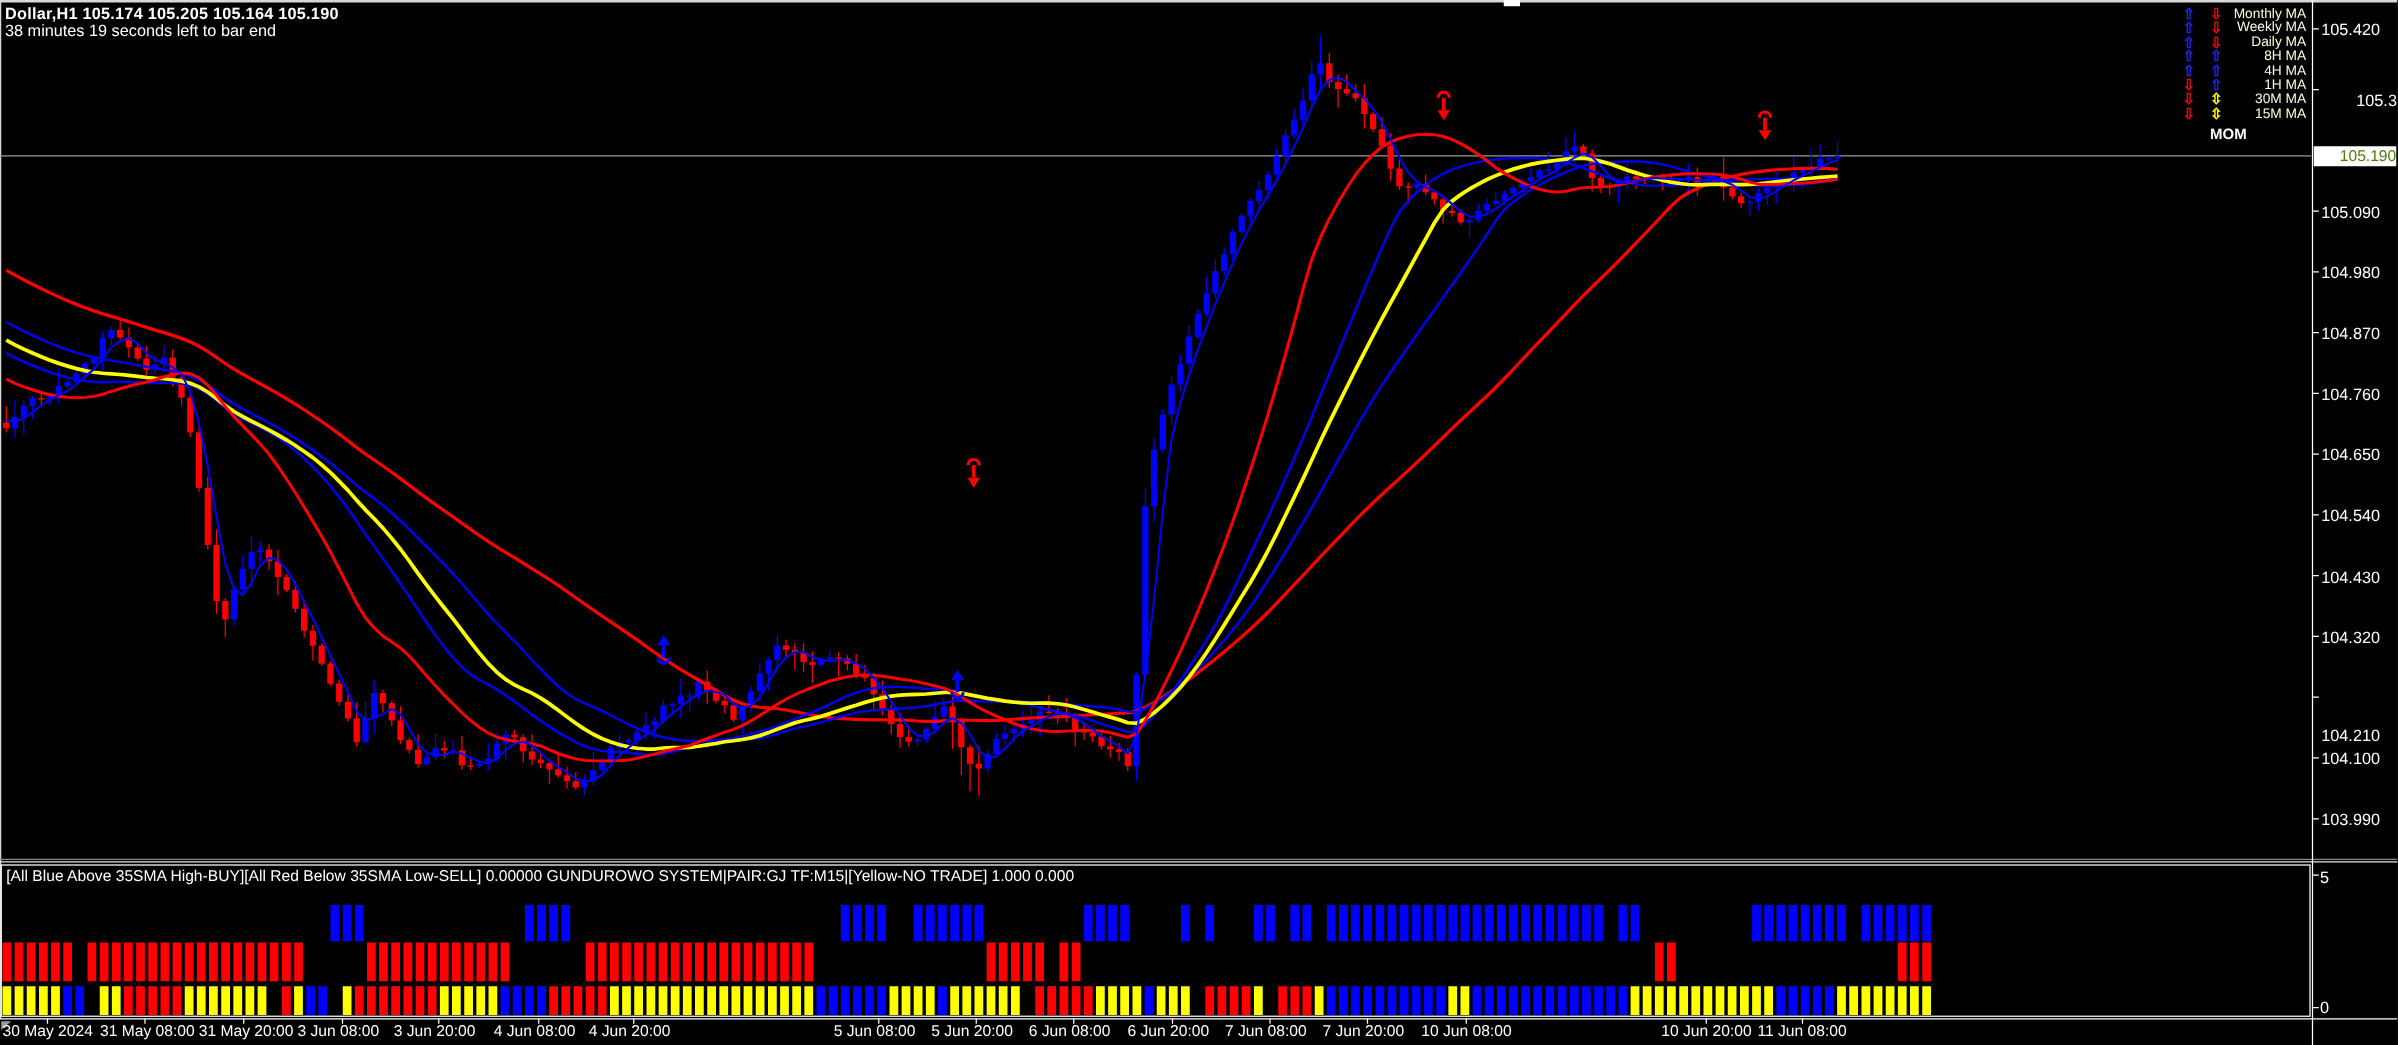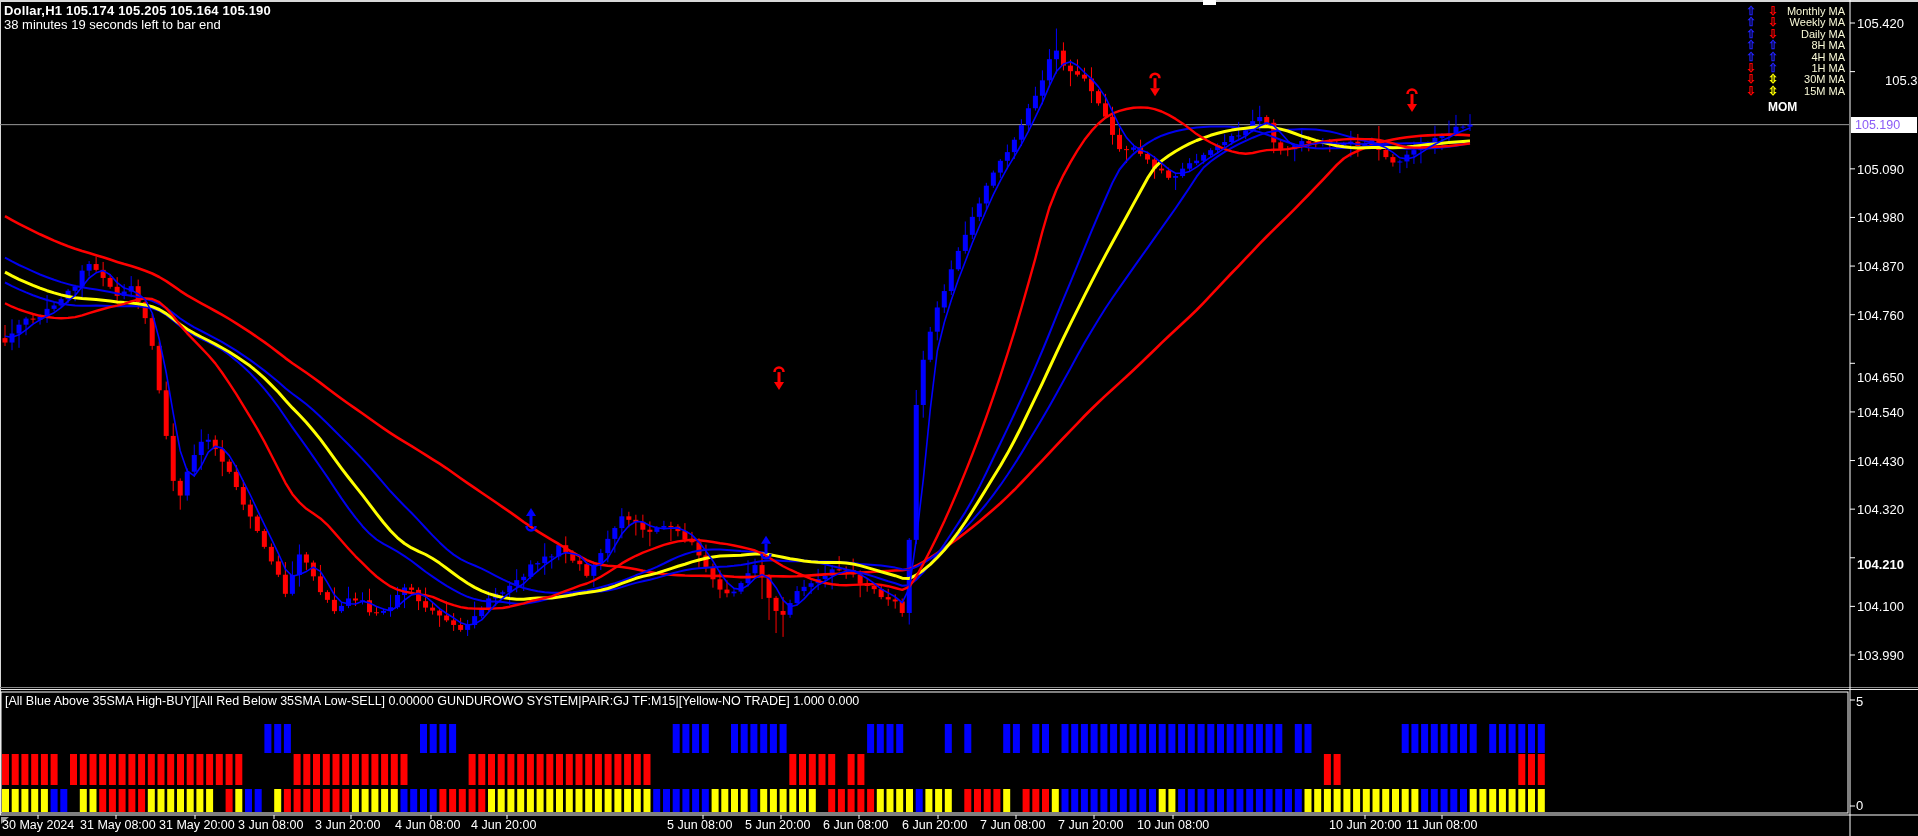--- a/index.html
+++ b/index.html
@@ -9,22 +9,22 @@
   svg{position:absolute;left:0;top:0;}
   .abs{position:absolute;white-space:nowrap;}
   .sym{left:4px;top:3px;font-size:13px;font-weight:bold;letter-spacing:.2px;}
   .cnt{left:4px;top:17px;font-size:13px;}
   .ind-title{left:5px;top:694px;font-size:12.5px;}
   .scale5{left:1856px;top:694px;font-size:13px;}
   .scale0{left:1856px;top:798px;font-size:13px;}
   .mom{left:1740px;top:100px;font-size:12px;font-weight:bold;padding-left:28px;}
   .price-label{position:absolute;left:1857px;font-size:13px;white-space:nowrap;}
   .time-label{position:absolute;top:818px;font-size:12.5px;white-space:nowrap;}
-  .cur-price{left:1851px;top:117px;width:66px;height:16px;background:#fff;color:#8b5cf6;
-             font-size:12.5px;line-height:16px;padding-left:4px;}
+  .cur-price{left:1851px;top:117px;width:66px;height:16px;background:#fff;color:#4d7c0f;
+             font-size:12.5px;line-height:16px;padding-left:4px;text-align:right;}
   .lg-arrow{position:absolute;font-size:12px;font-weight:bold;line-height:11px;}
   .lg-label{position:absolute;right:73px;font-size:11px;font-weight:normal;color:#FBFBD8;line-height:11px;}
 </style>
 </head>
 <body>
 
 <div class="stage">
   <svg id="cv" width="1918" height="836">
       <rect x="0" y="0" width="1918" height="836" fill="#000"></rect>
       <rect x="0" y="0" width="1918" height="2" fill="#d8d8d8"></rect>
@@ -817,25 +817,25 @@
   <div id="legend"></div>
   <div class="abs mom">MOM</div>
 
   <div id="price-axis">
       <div class="price-label" style="top: 16px;">105.420</div>
       <div class="price-label" style="top: 73px; margin-left: 28px;">105.310</div>
       <div class="price-label" style="top: 161.847px;">105.090</div>
       <div class="price-label" style="top: 210.462px;">104.980</div>
       <div class="price-label" style="top: 259.078px;">104.870</div>
       <div class="price-label" style="top: 307.694px;">104.760</div>
-      <div class="price-label" style="top: 370px;">104.650</div>
+      <div class="price-label" style="top: 356px;">104.650</div>
       <div class="price-label" style="top: 404.925px;">104.540</div>
       <div class="price-label" style="top: 453.54px;">104.430</div>
       <div class="price-label" style="top: 502.156px;">104.320</div>
-      <div class="price-label" style="top: 557px; font-weight: bold;">104.210</div>
+      <div class="price-label" style="top: 581px;">104.210</div>
       <div class="price-label" style="top: 599.387px;">104.100</div>
       <div class="price-label" style="top: 648.003px;">103.990</div>
     </div>
   <div class="abs cur-price">105.190</div>
 
   <div id="time-axis">
       <div class="time-label" style="left: 2px;">30 May 2024</div>
       <div class="time-label" style="left: 80px;">31 May 08:00</div>
       <div class="time-label" style="left: 159px;">31 May 20:00</div>
       <div class="time-label" style="left: 238px;">3 Jun 08:00</div>

